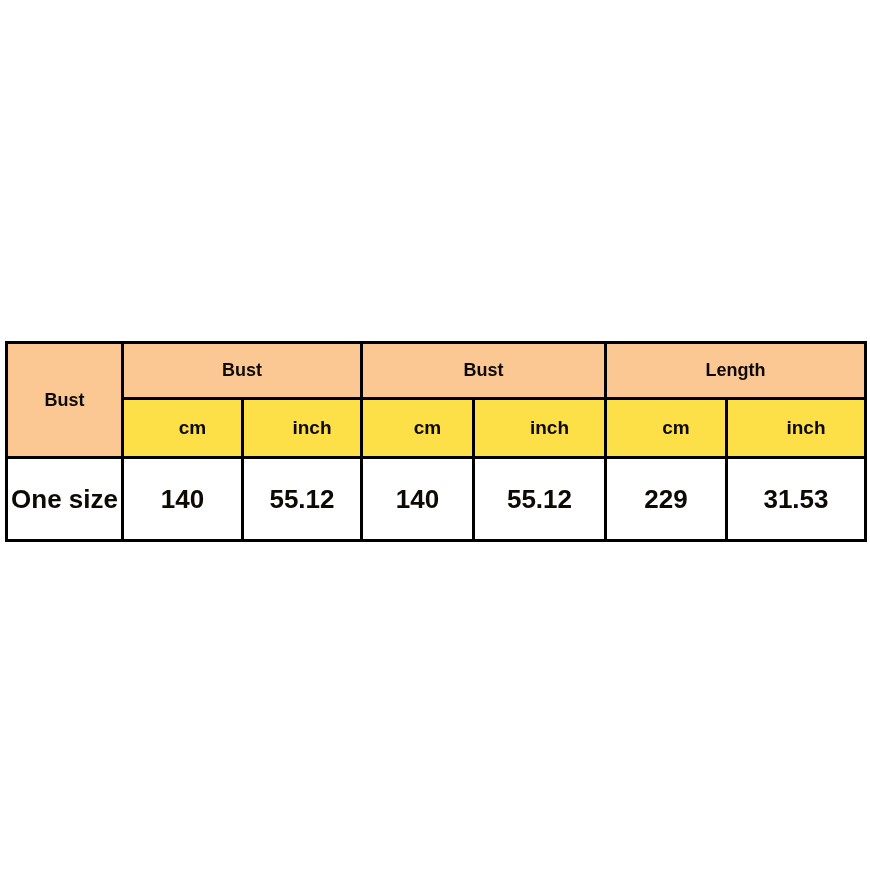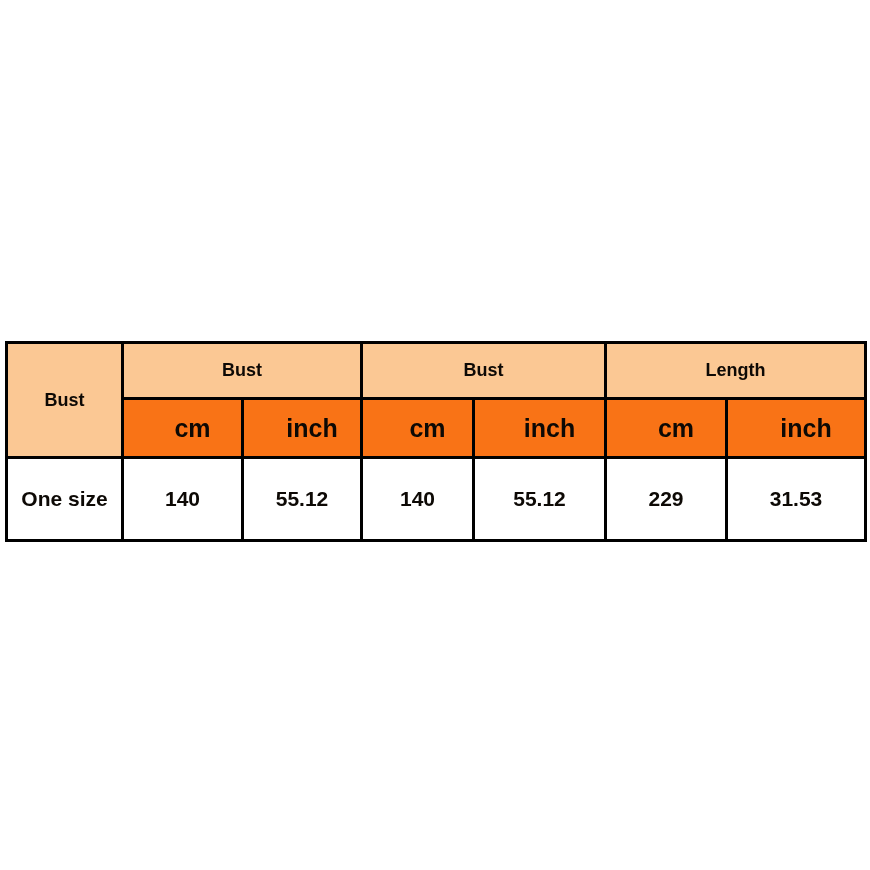--- a/index.html
+++ b/index.html
@@ -42,38 +42,38 @@
 
   
   tr.group-row th {
     background: #fbc894;
     height: 53px;
     font-size: 18px;
   }
 
   
   tr.unit-row th {
-    background: #f97316;
+    background: #fde047;
     height: 56px;
-    font-size: 25px;
+    font-size: 19px;
     padding-left: 20px;
   }
 
   
   th.size-head {
     background: #fbc894;
     font-size: 20px;
     padding-top: 26px;
   }
 
   
   tr.data-row td {
     background: #ffffff;
     height: 80px;
-    font-size: 21px;
+    font-size: 26px;
     text-align: center;
   }
 
   td.size-label {
     font-size: 20px;
   }
 
   
   col.c-size  { width: 116px; }
   col.c-bcm   { width: 120px; }

